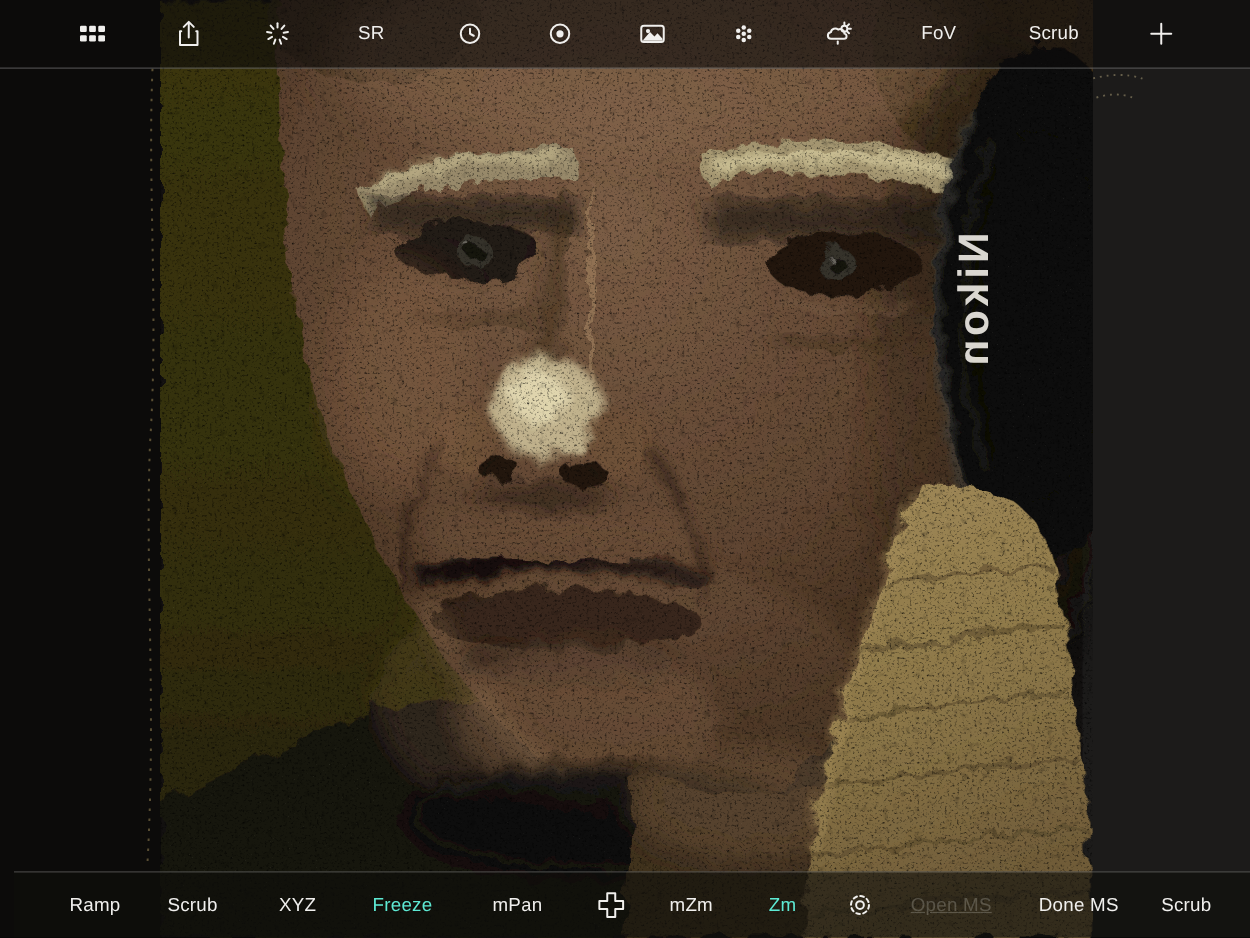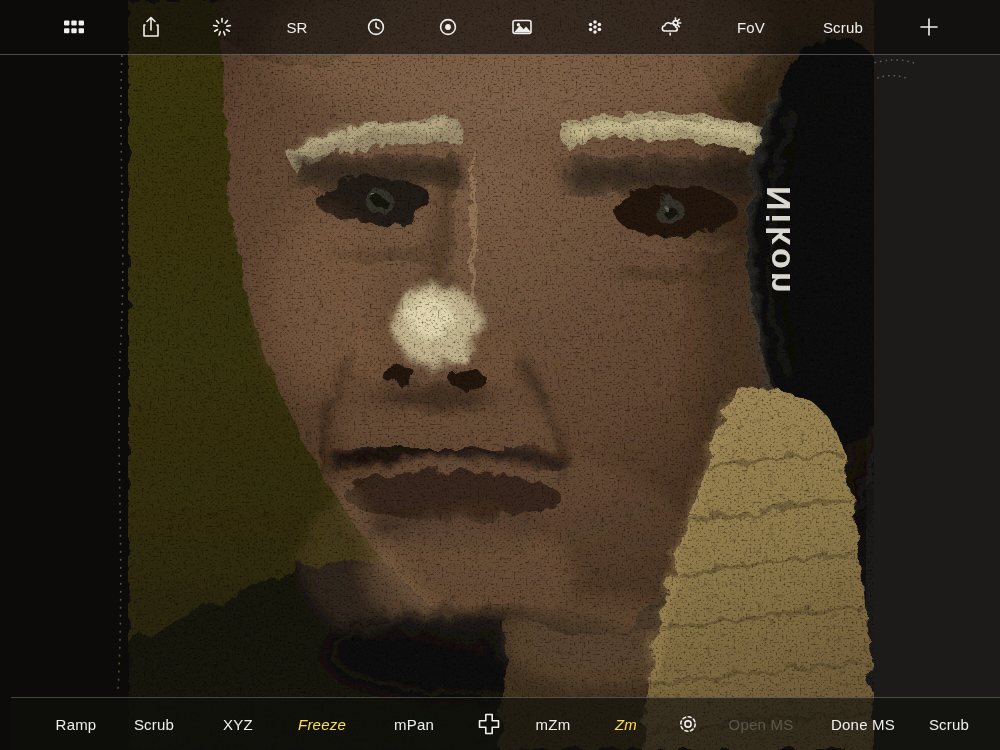--- a/index.html
+++ b/index.html
@@ -11,22 +11,22 @@
   .stage svg.scene{position:absolute;left:0;top:0;width:1000px;height:750px;display:block;}
   
   .bar{position:absolute;left:0;width:1000px;z-index:5;}
   .bar.top{top:0;height:54px;background:rgba(13,12,11,0.62);border-bottom:1px solid rgba(255,255,255,0.26);}
   .bar.bottom{bottom:0;height:52px;background:rgba(15,14,12,0.62);border-top:1px solid rgba(255,255,255,0.22);margin-left:11px;}
   .tb-item{
     position:absolute;top:50%;transform:translate(-50%,-50%);
     color:#F0EFED;font-size:15px;letter-spacing:.2px;white-space:nowrap;
     display:flex;align-items:center;justify-content:center;cursor:pointer;text-align:right;
   }
-  .tb-item.active{color:#fde047;font-style:italic;}
-  .tb-item.disabled{color:rgba(190,188,180,0.30);}
+  .tb-item.active{color:#5eead4;}
+  .tb-item.disabled{color:rgba(190,188,180,0.30);text-decoration:underline;}
   .tb-item svg{display:block;}
   .ic{stroke:#F0EFED;fill:none;stroke-width:1.6;stroke-linecap:round;stroke-linejoin:round;}
   .icf{fill:#F0EFED;stroke:none;}
 </style>
 </head>
 <body>
 
 <div class="stage">
 
   <svg class="scene" viewBox="0 0 1000 750">

